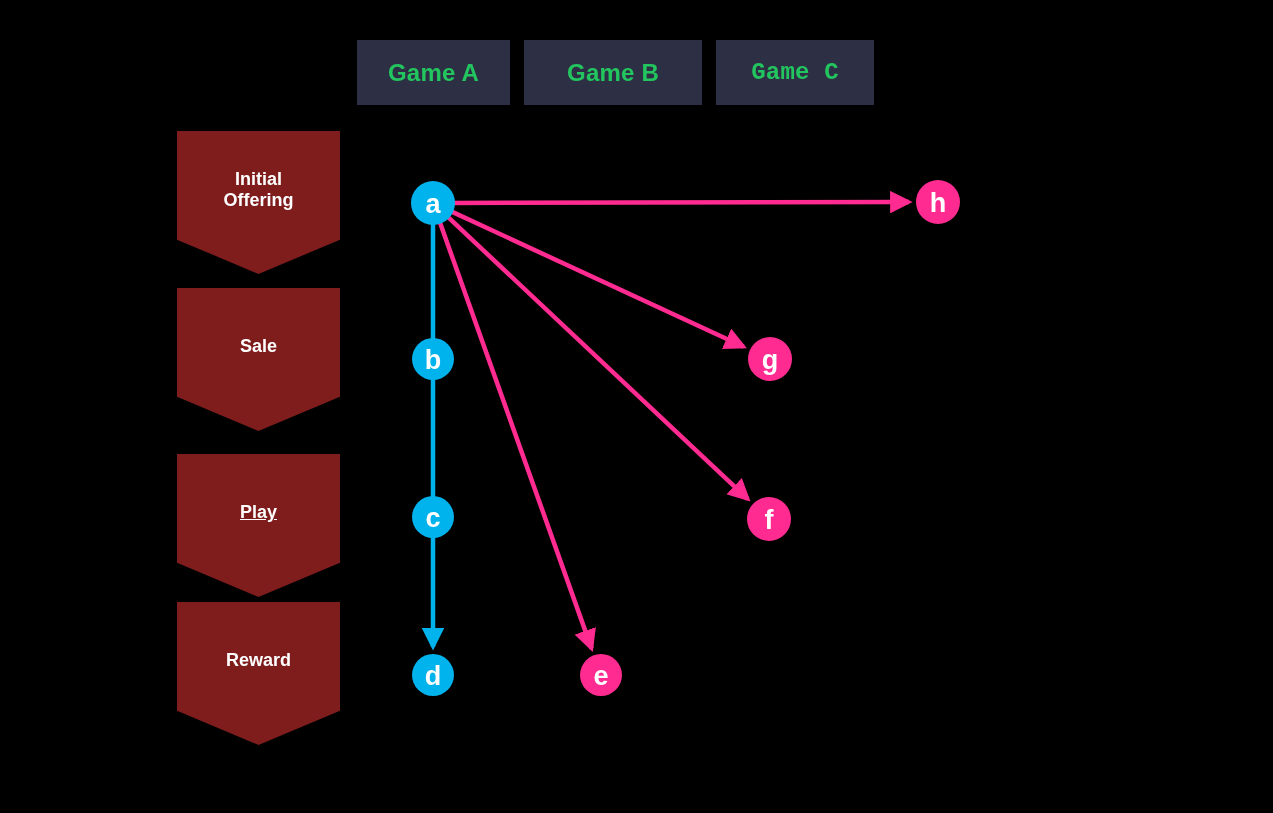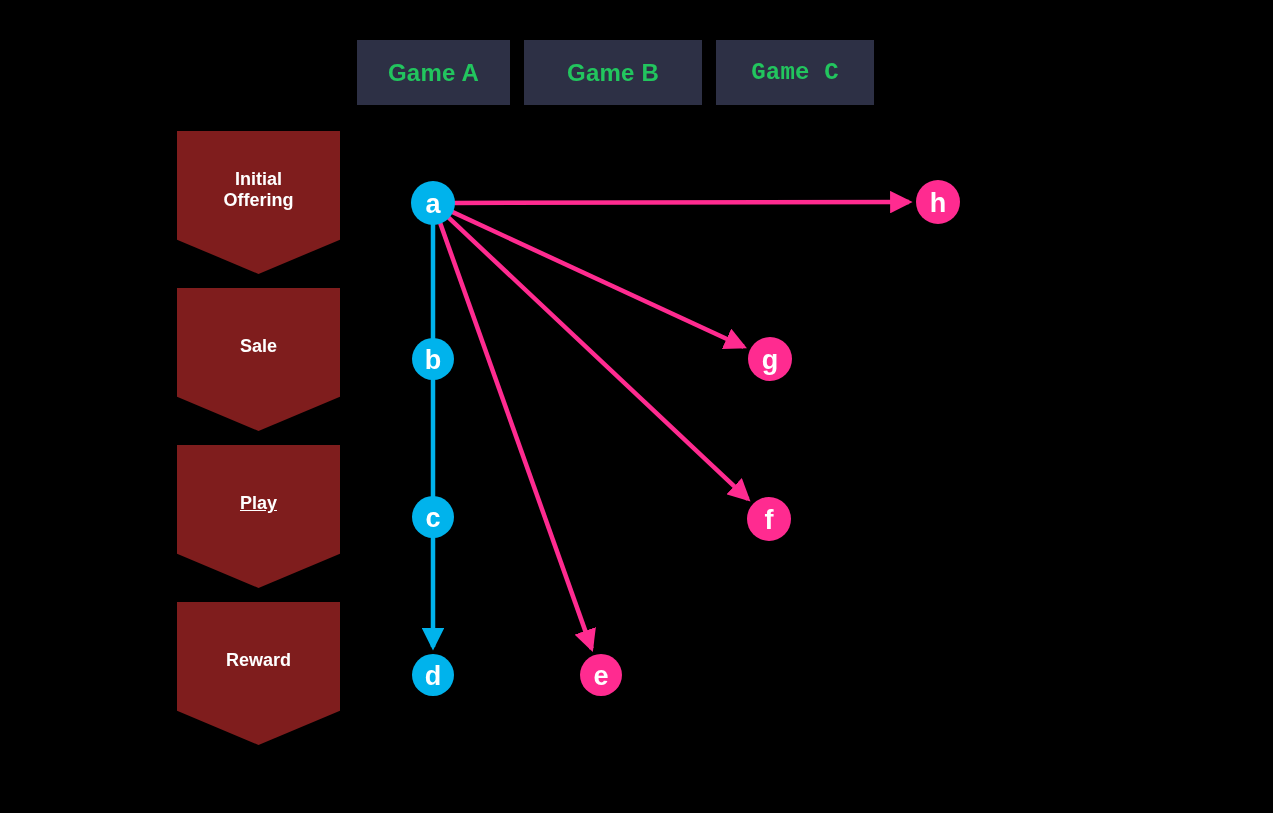--- a/index.html
+++ b/index.html
@@ -118,21 +118,21 @@
   </div>
 
   <div id="stage-rail">
     <div class="stage-chev" style="top:0px; height:143px;">
       <span class="chev-label">Initial
 Offering</span>
     </div>
     <div class="stage-chev" style="top:157px; height:143px;">
       <span class="chev-label">Sale</span>
     </div>
-    <div class="stage-chev" style="top:314px; height:143px;text-decoration:underline;">
+    <div class="stage-chev" style="top:323px; height:143px;text-decoration:underline;">
       <span class="chev-label">Play</span>
     </div>
     <div class="stage-chev" style="top:471px; height:143px;">
       <span class="chev-label">Reward</span>
     </div>
   </div>
 
   <svg id="graph" viewBox="0 0 1273 813">
     <defs>
       <marker id="arrow-pink" markerWidth="5" markerHeight="5" refX="4.2" refY="2.5" orient="auto" markerUnits="strokeWidth">

